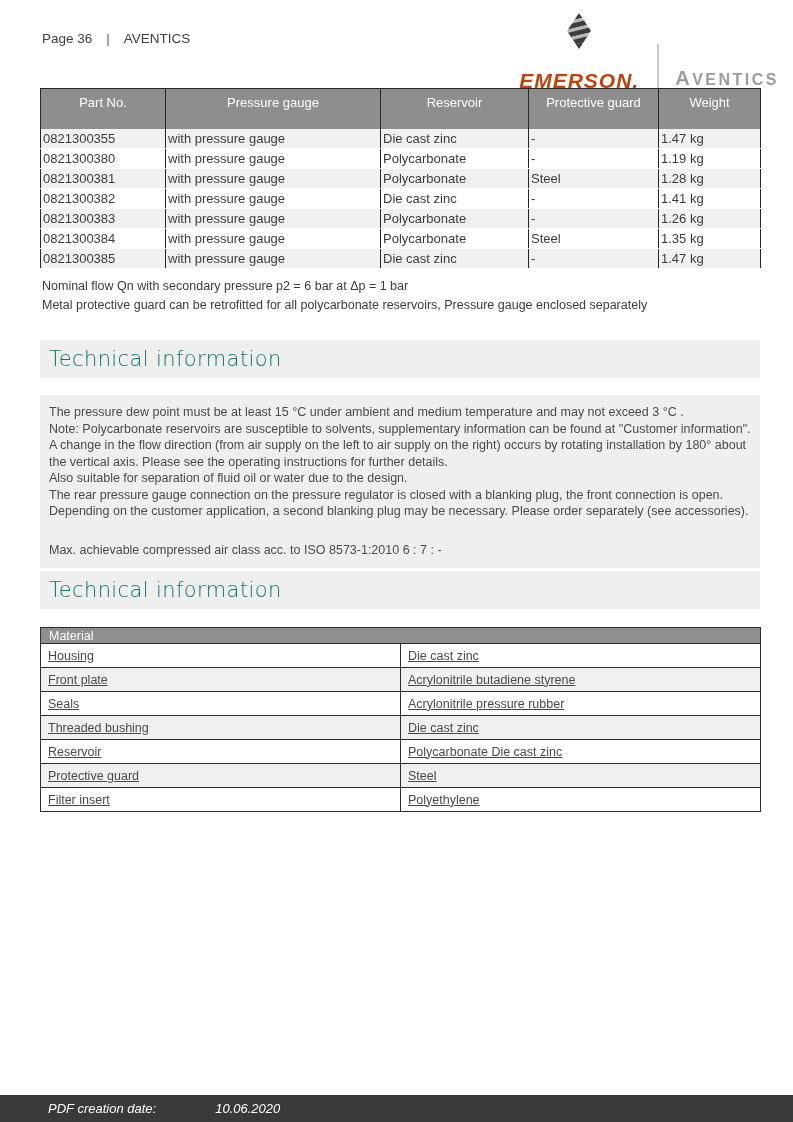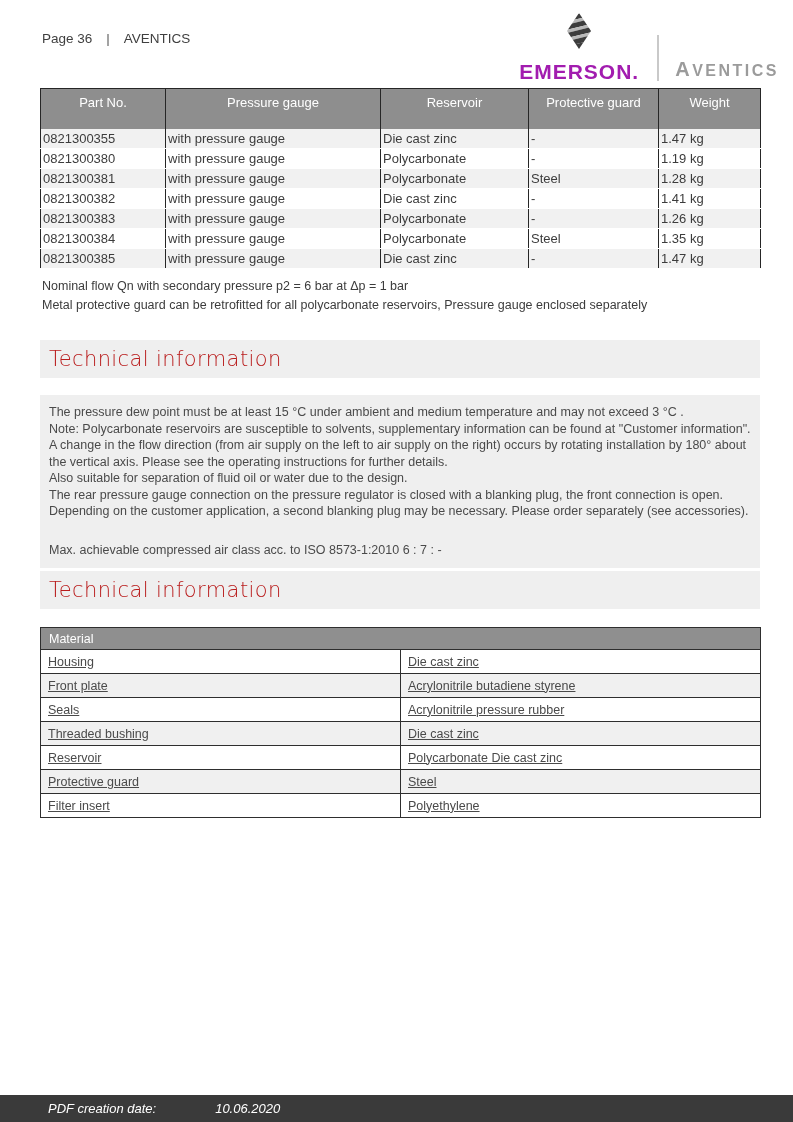--- a/index.html
+++ b/index.html
@@ -29,24 +29,25 @@
     position: absolute;
     top: 12px;
     right: 14px;
     display: flex;
     align-items: flex-end;
   }
   .emerson-col { display: flex; flex-direction: column; align-items: center; }
   .emerson-text {
     font-size: 21px;
     font-weight: bold;
-    color: #a21caf;
+    color: #c2410c;
     letter-spacing: 1px;
     line-height: 1;
-    margin-top: 7px;
+    margin-top: 16px;
+    font-style: italic;
   }
   .logo-divider {
     width: 2px;
     height: 46px;
     background: #c9c9c9;
     margin: 0 16px 1px 18px;
   }
   .aventics-text {
     display: block;
     font-size: 16px;
@@ -113,21 +114,21 @@
     background: #efefef;
     display: flex;
     align-items: center;
   }
   .section-bar.first { top: 340px; }
   .section-bar.second { top: 571px; }
   .section-title {
     font-family: "DejaVu Sans", sans-serif;
     font-weight: 300;
     font-size: 21px;
-    color: #b91c1c;
+    color: #0f766e;
     letter-spacing: 0.4px;
     padding-left: 9px;
   }
 
   
   .info-box {
     position: absolute;
     top: 395px;
     left: 40px;
     width: 720px;
@@ -147,21 +148,21 @@
     table-layout: fixed;
     width: 720px;
     border: 1px solid #2e2e2e;
   }
   table.material col { width: 360px; }
   table.material thead th {
     background: #8f8f8f;
     color: #ffffff;
     font-weight: normal;
     font-size: 12.5px;
-    height: 22px;
+    height: 16px;
     text-align: left;
     padding-left: 8px;
     margin-left: 16px;
   }
   table.material tbody td {
     font-size: 12.5px;
     color: #4a4a4a;
     height: 24px;
     padding-left: 7px;
     border: 1px solid #2e2e2e;

